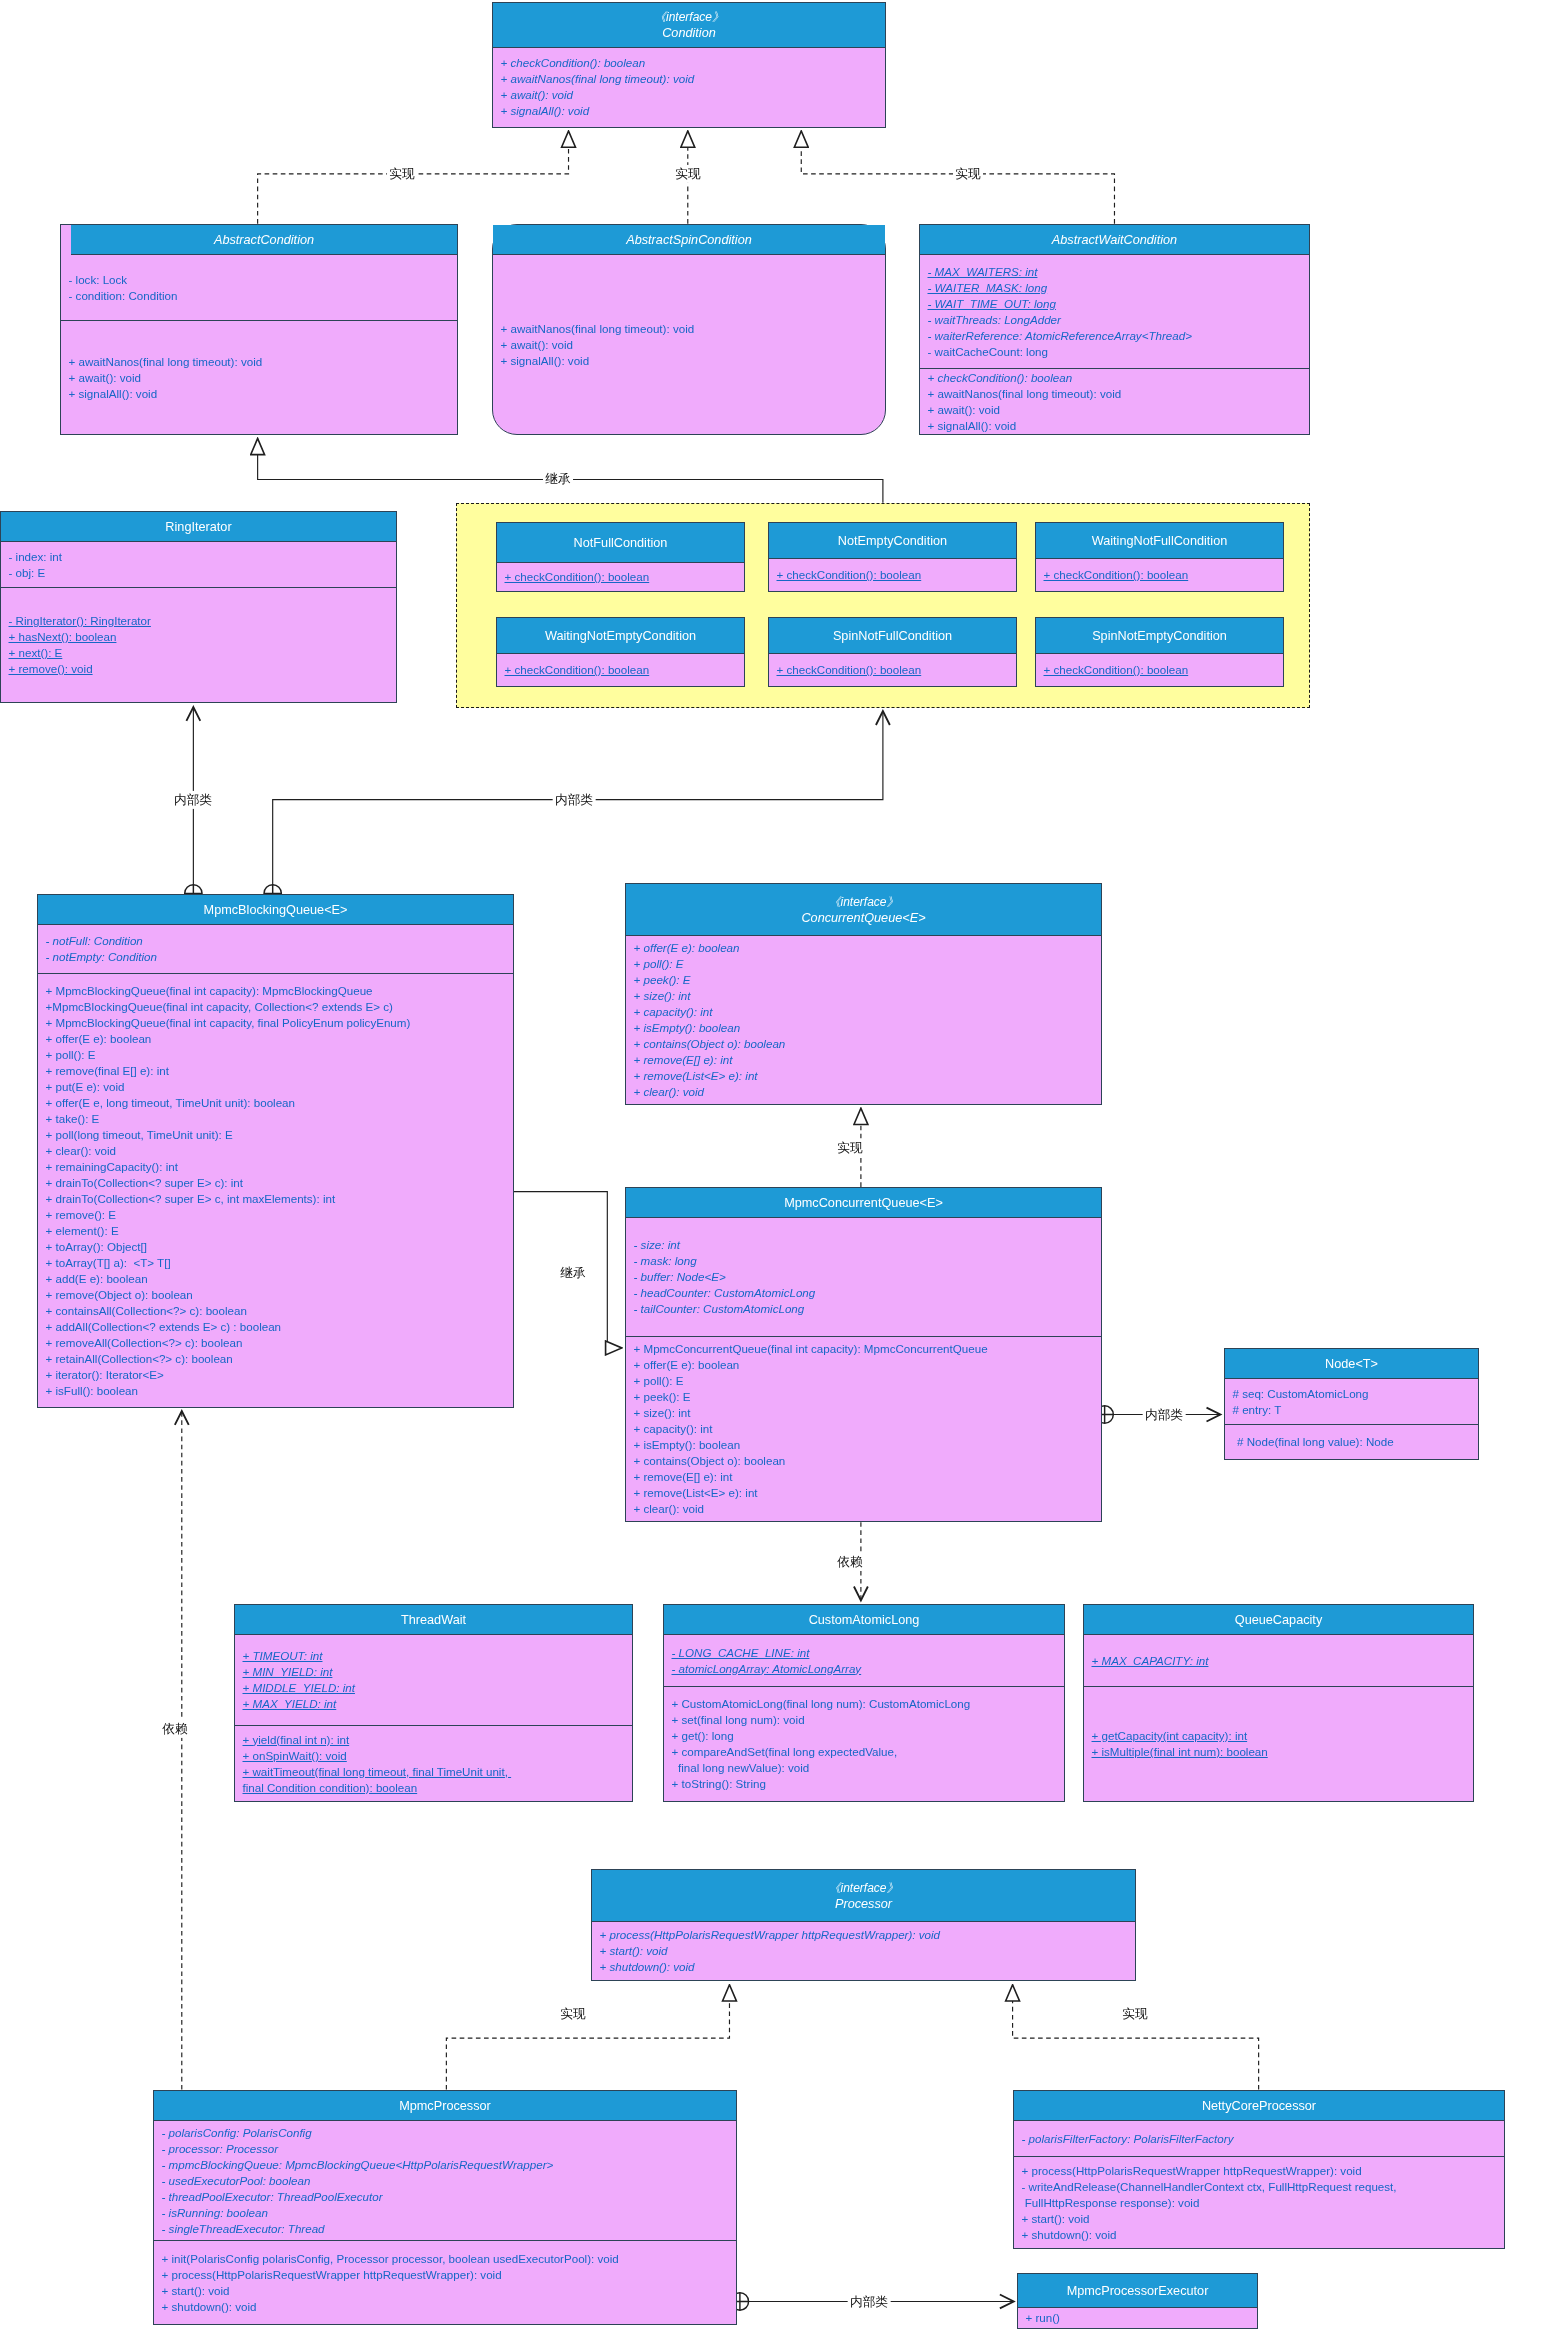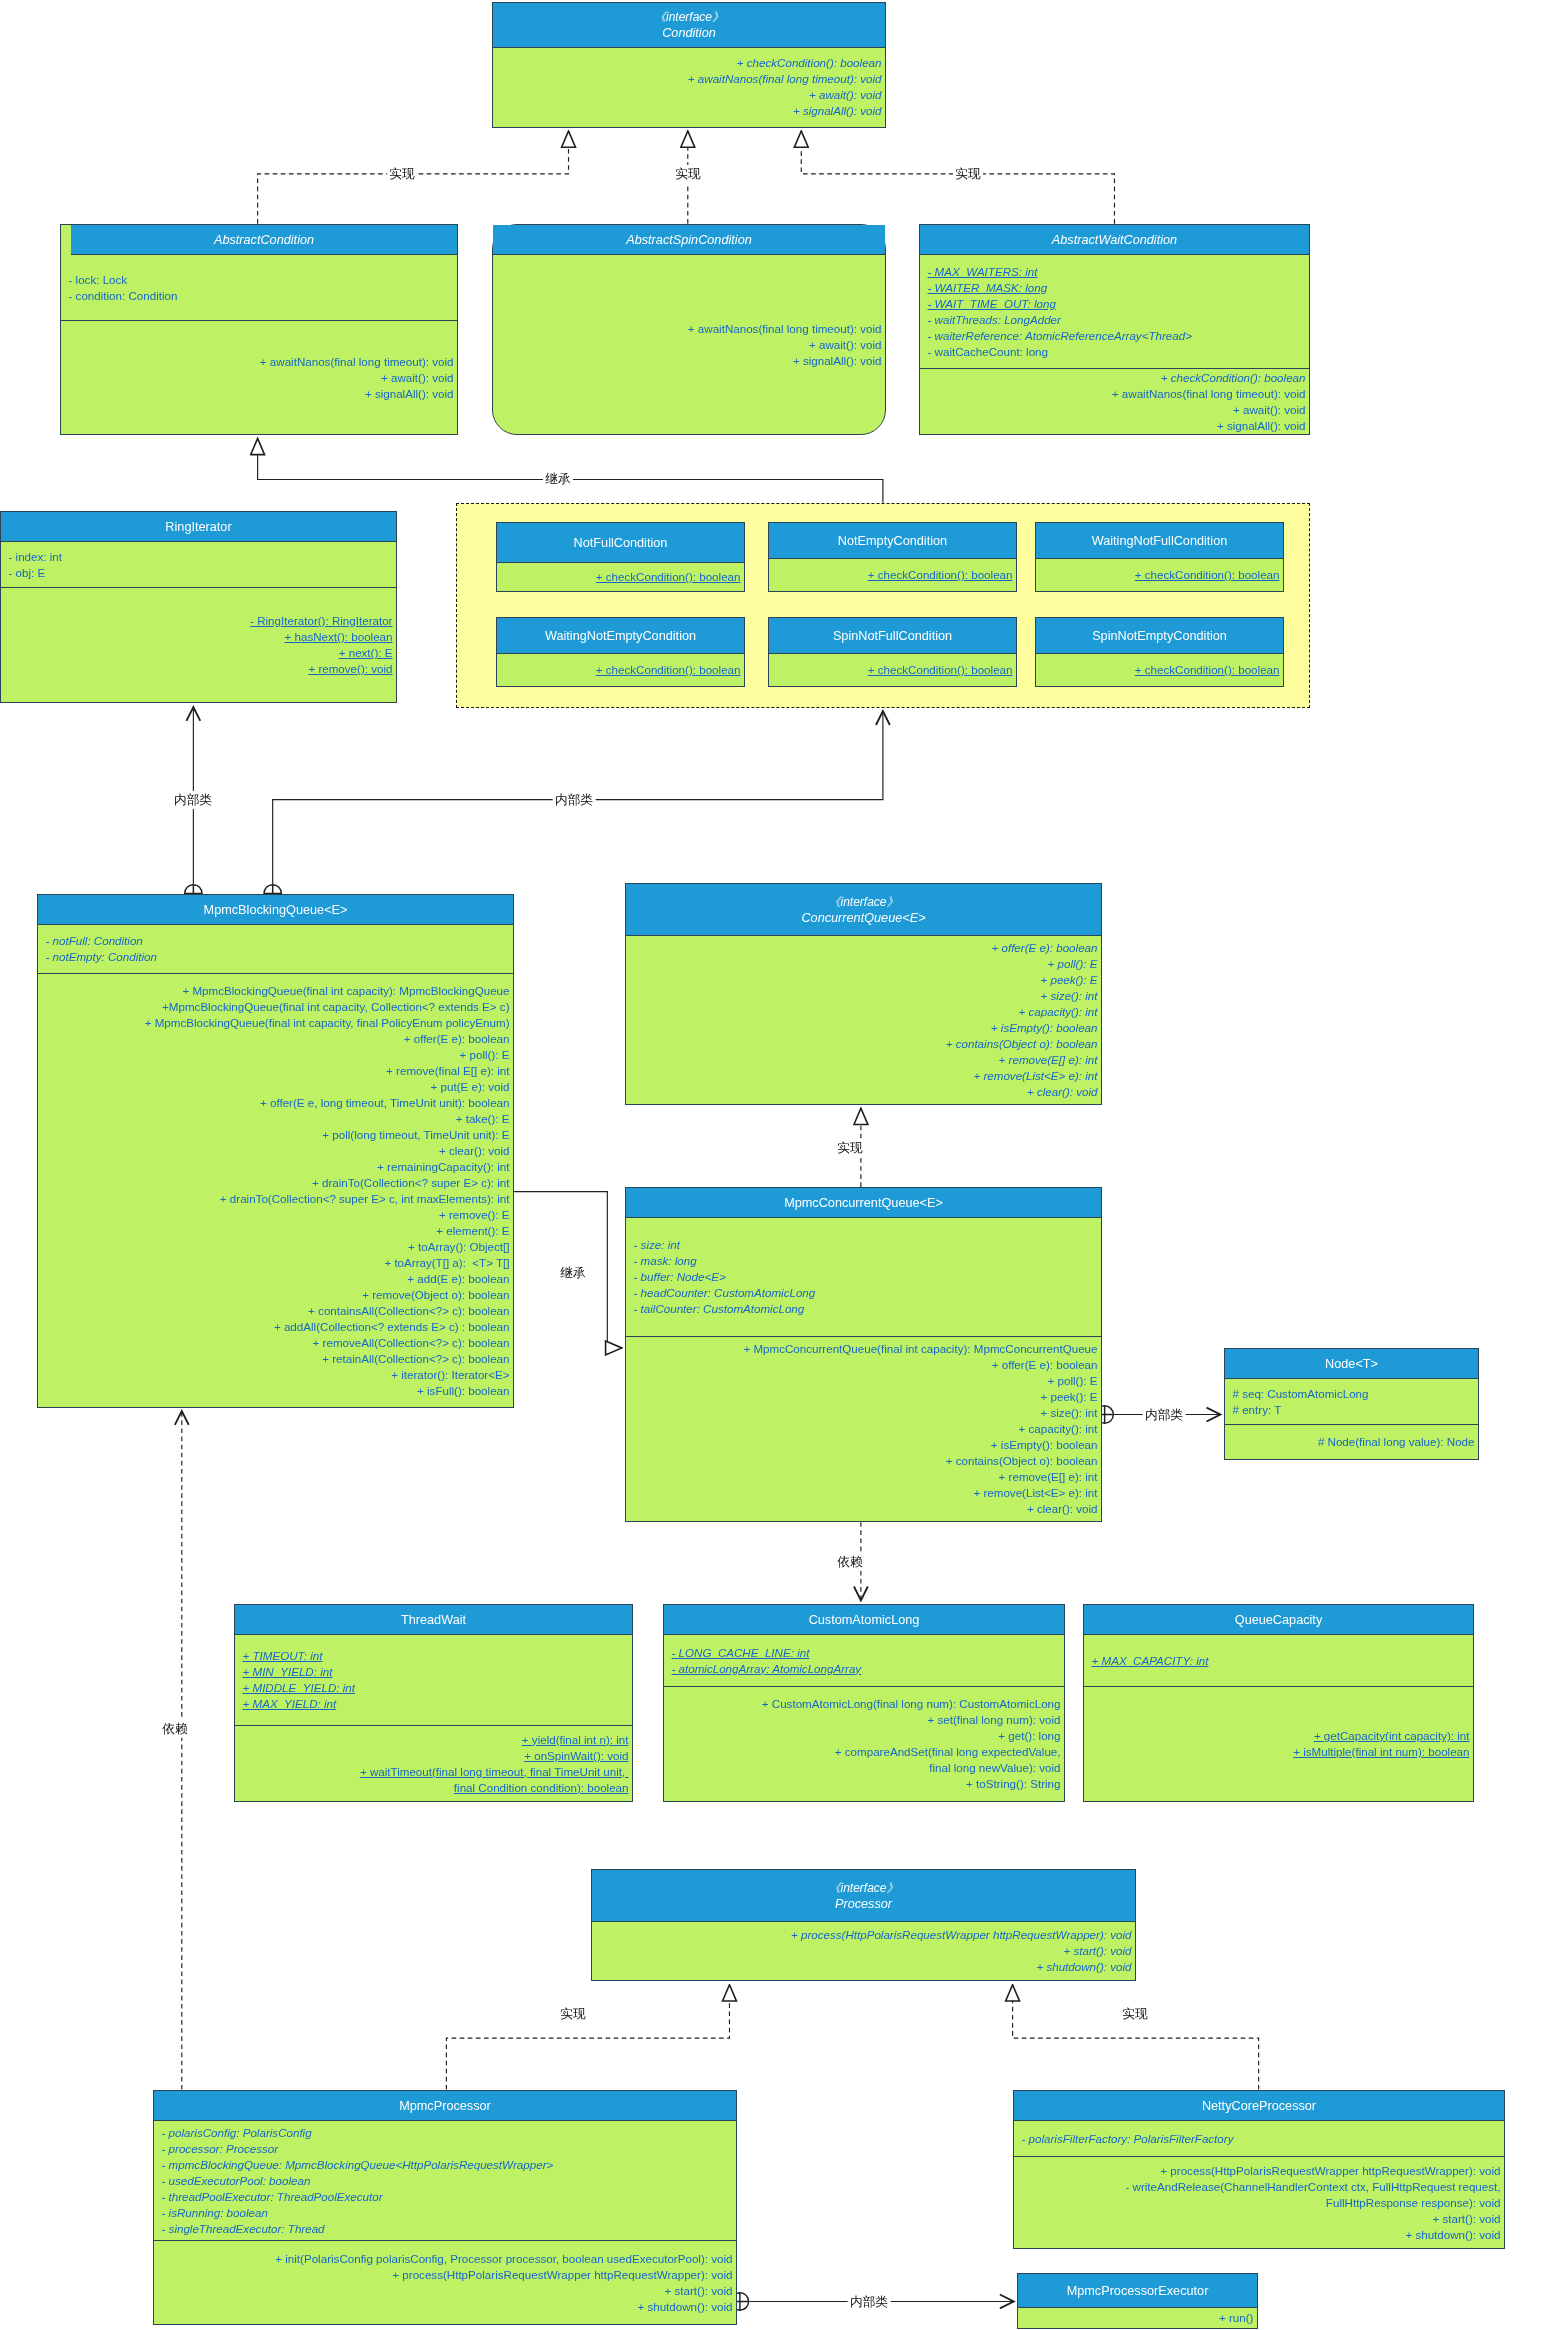--- a/index.html
+++ b/index.html
@@ -1,26 +1,26 @@
 <!DOCTYPE html>
 <html style="font-size:9.3px"><head>
 <meta charset="utf-8">
 <style>
   html,body{margin:0;padding:0;background:#fff;}
   #canvas{position:relative;width:1562px;height:2330px;background:#ffffff;overflow:hidden;
           font-family:"Liberation Sans",sans-serif;}
-  .uml{position:absolute;background:#bef264;border:1.2px solid #2d4356;box-sizing:border-box;
+  .uml{position:absolute;background:#f0abfc;border:1.2px solid #2d4356;box-sizing:border-box;
        display:flex;flex-direction:column;}
   .title{background:#1e9ad6;color:#ffffff;display:flex;flex-direction:column;justify-content:center;
          align-items:center;font-size:12.7px;border-bottom:1.2px solid #2d4356;box-sizing:border-box;flex:none;}
   .title.it{font-style:italic;}
   .stereo{font-size:12px;}
   .sec{box-sizing:border-box;display:flex;flex-direction:column;justify-content:center;
        padding:0 3.5px 0 7.5px;border-bottom:1.2px solid #2d4356;flex:none;overflow:hidden;}
-  .sec:last-child{border-bottom:none;align-items:flex-end;}
+  .sec:last-child{border-bottom:none;}
   .ln{font-size:11.6px;line-height:16px;color:#1667c6;white-space:pre;}
   .ln.i{font-style:italic;}
   .ln.u{text-decoration:underline;}
   #group{position:absolute;background:#fffe9e;border:1.7px dashed #1a1a1a;box-sizing:border-box;}
   #edges{position:absolute;left:0;top:0;pointer-events:none;}
   .edge-label{position:absolute;transform:translate(-50%,-50%);background:#ffffff;color:#111;
               font-size:12.7px;padding:0.6px 2.3px;white-space:nowrap;}
 </style>
 </head>
 <body>

